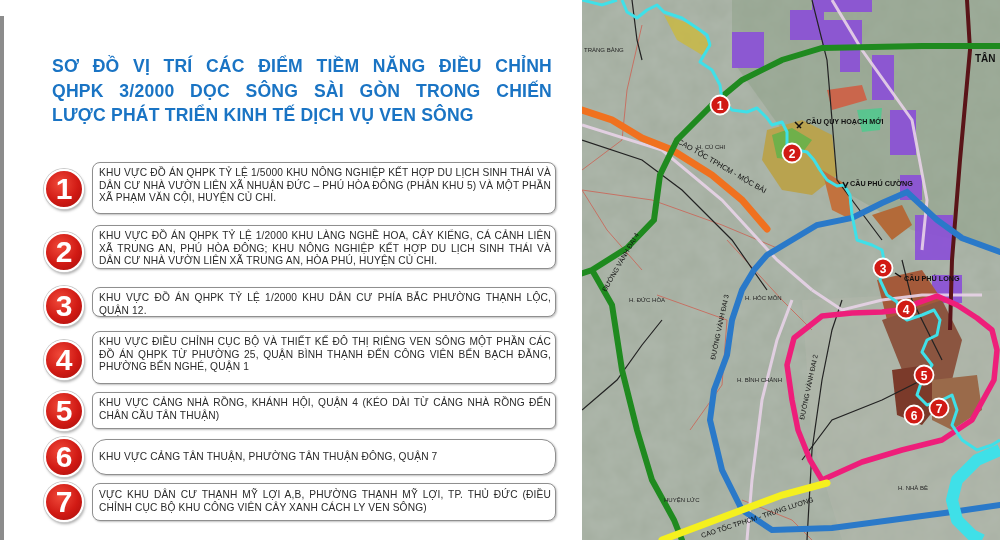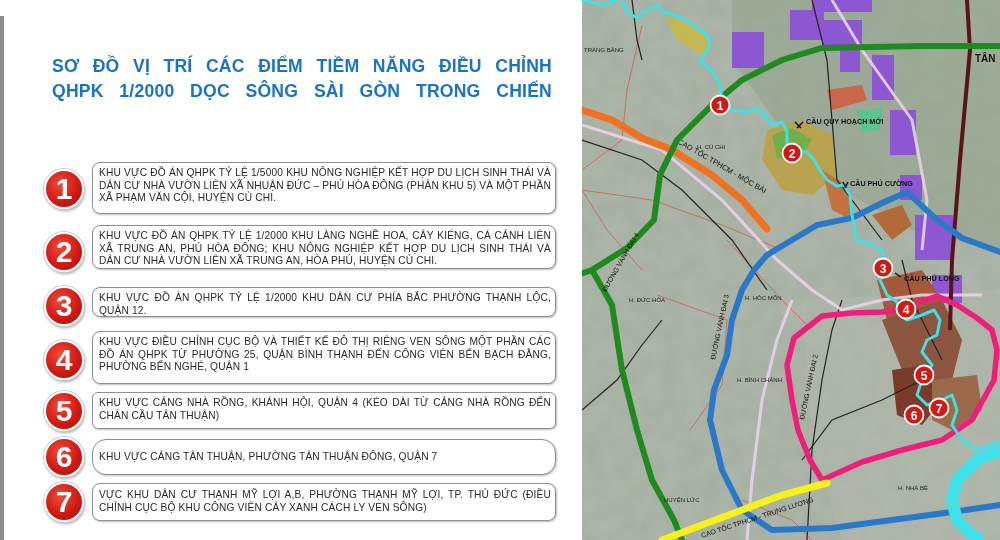--- a/index.html
+++ b/index.html
@@ -41,21 +41,22 @@
   .maplabel { font-family: "Liberation Sans", sans-serif; }
 </style>
 </head>
 <body>
 
 <div class="left-panel">
   <div class="left-edge"></div>
 
   <div class="title">
     <span>SƠ ĐỒ VỊ TRÍ CÁC ĐIỂM TIỀM NĂNG ĐIỀU CHỈNH</span>
-    <span>QHPK 1/2000 DỌC SÔNG SÀI GÒN TRONG CHIẾN</span>
+    <span>QHPK 3/2000 DỌC SÔNG SÀI GÒN TRONG CHIẾN</span>
+    <span class="last">LƯỢC PHÁT TRIỂN KINH TẾ DỊCH VỤ VEN SÔNG</span>
   </div>
 
   <div class="item" style="top:146px;height:54px;">
     <div class="badge" style="top:7px;">1</div>
     <div class="box" style="top:0;height:52px;">KHU VỰC ĐỒ ÁN QHPK TỶ LỆ 1/5000 KHU NÔNG NGHIỆP KẾT HỢP DU LỊCH SINH THÁI VÀ DÂN CƯ NHÀ VƯỜN LIÊN XÃ NHUẬN ĐỨC – PHÚ HÒA ĐÔNG (PHÂN KHU 5) VÀ MỘT PHẦN XÃ PHẠM VĂN CỘI, HUYỆN CỦ CHI.</div>
   </div>
 
   <div class="item" style="top:209px;height:54px;">
     <div class="badge" style="top:7px;">2</div>
     <div class="box" style="top:0;height:44px;">KHU VỰC ĐỒ ÁN QHPK TỶ LỆ 1/2000 KHU LÀNG NGHỀ HOA, CÂY KIỂNG, CÁ CẢNH LIÊN XÃ TRUNG AN, PHÚ HÒA ĐÔNG; KHU NÔNG NGHIỆP KẾT HỢP DU LỊCH SINH THÁI VÀ DÂN CƯ NHÀ VƯỜN LIÊN XÃ TRUNG AN, HÒA PHÚ, HUYỆN CỦ CHI.</div>

